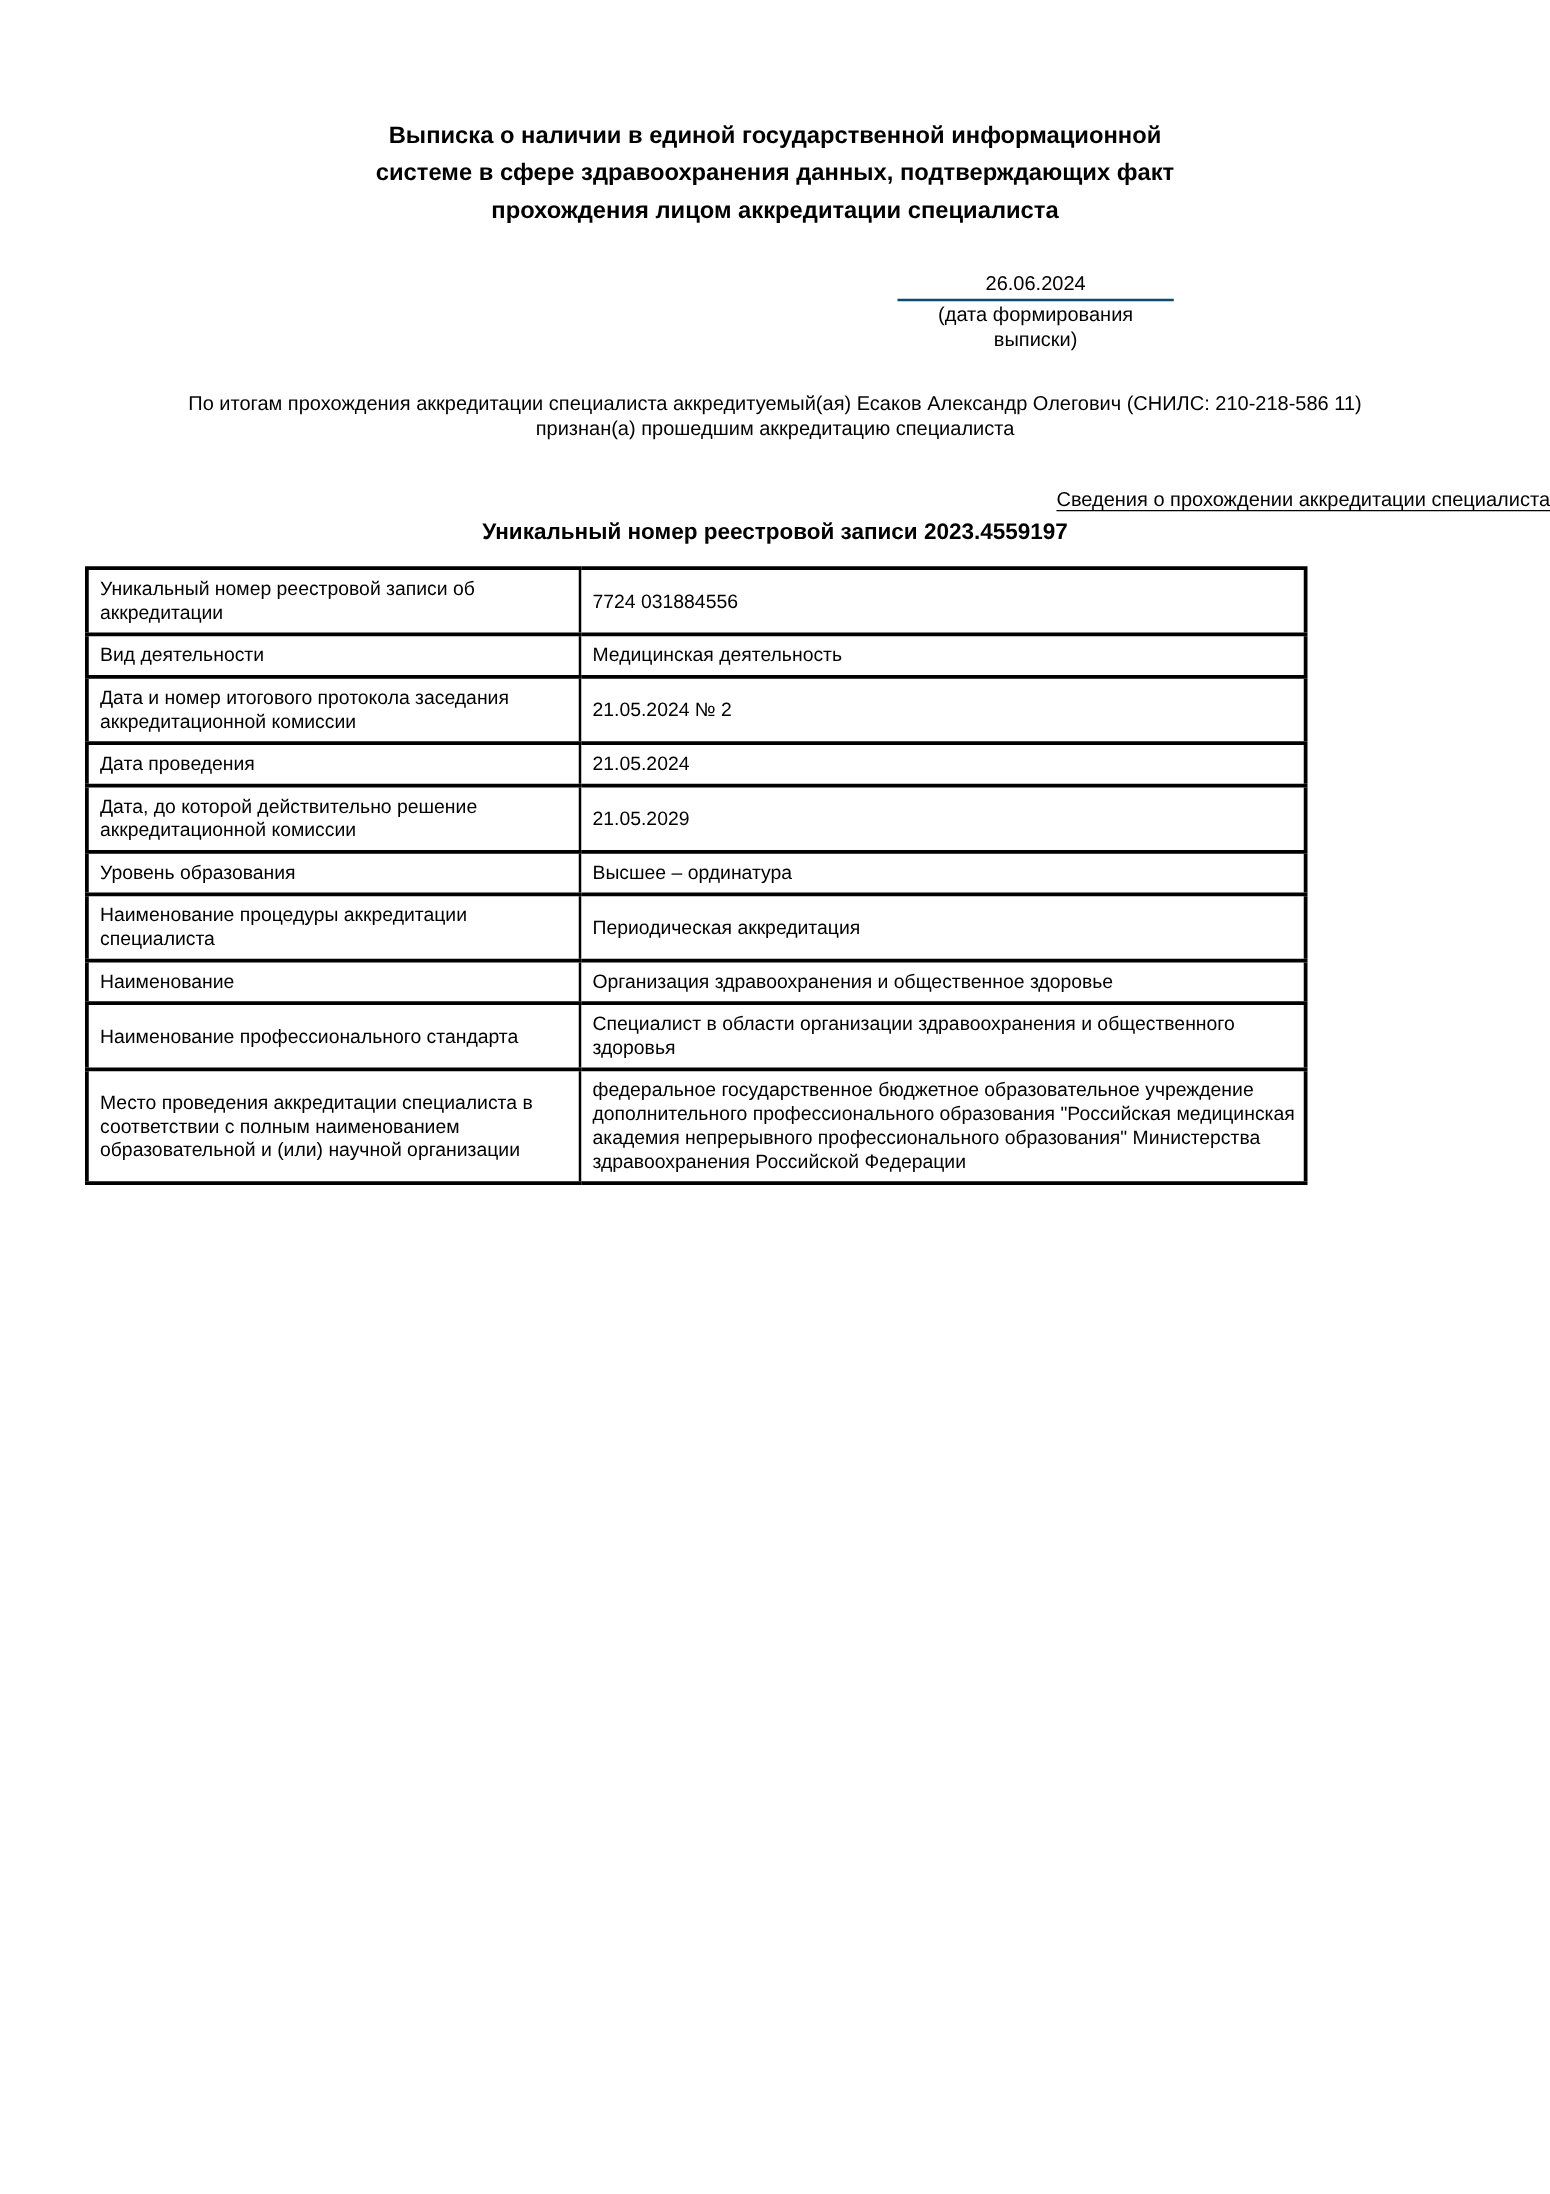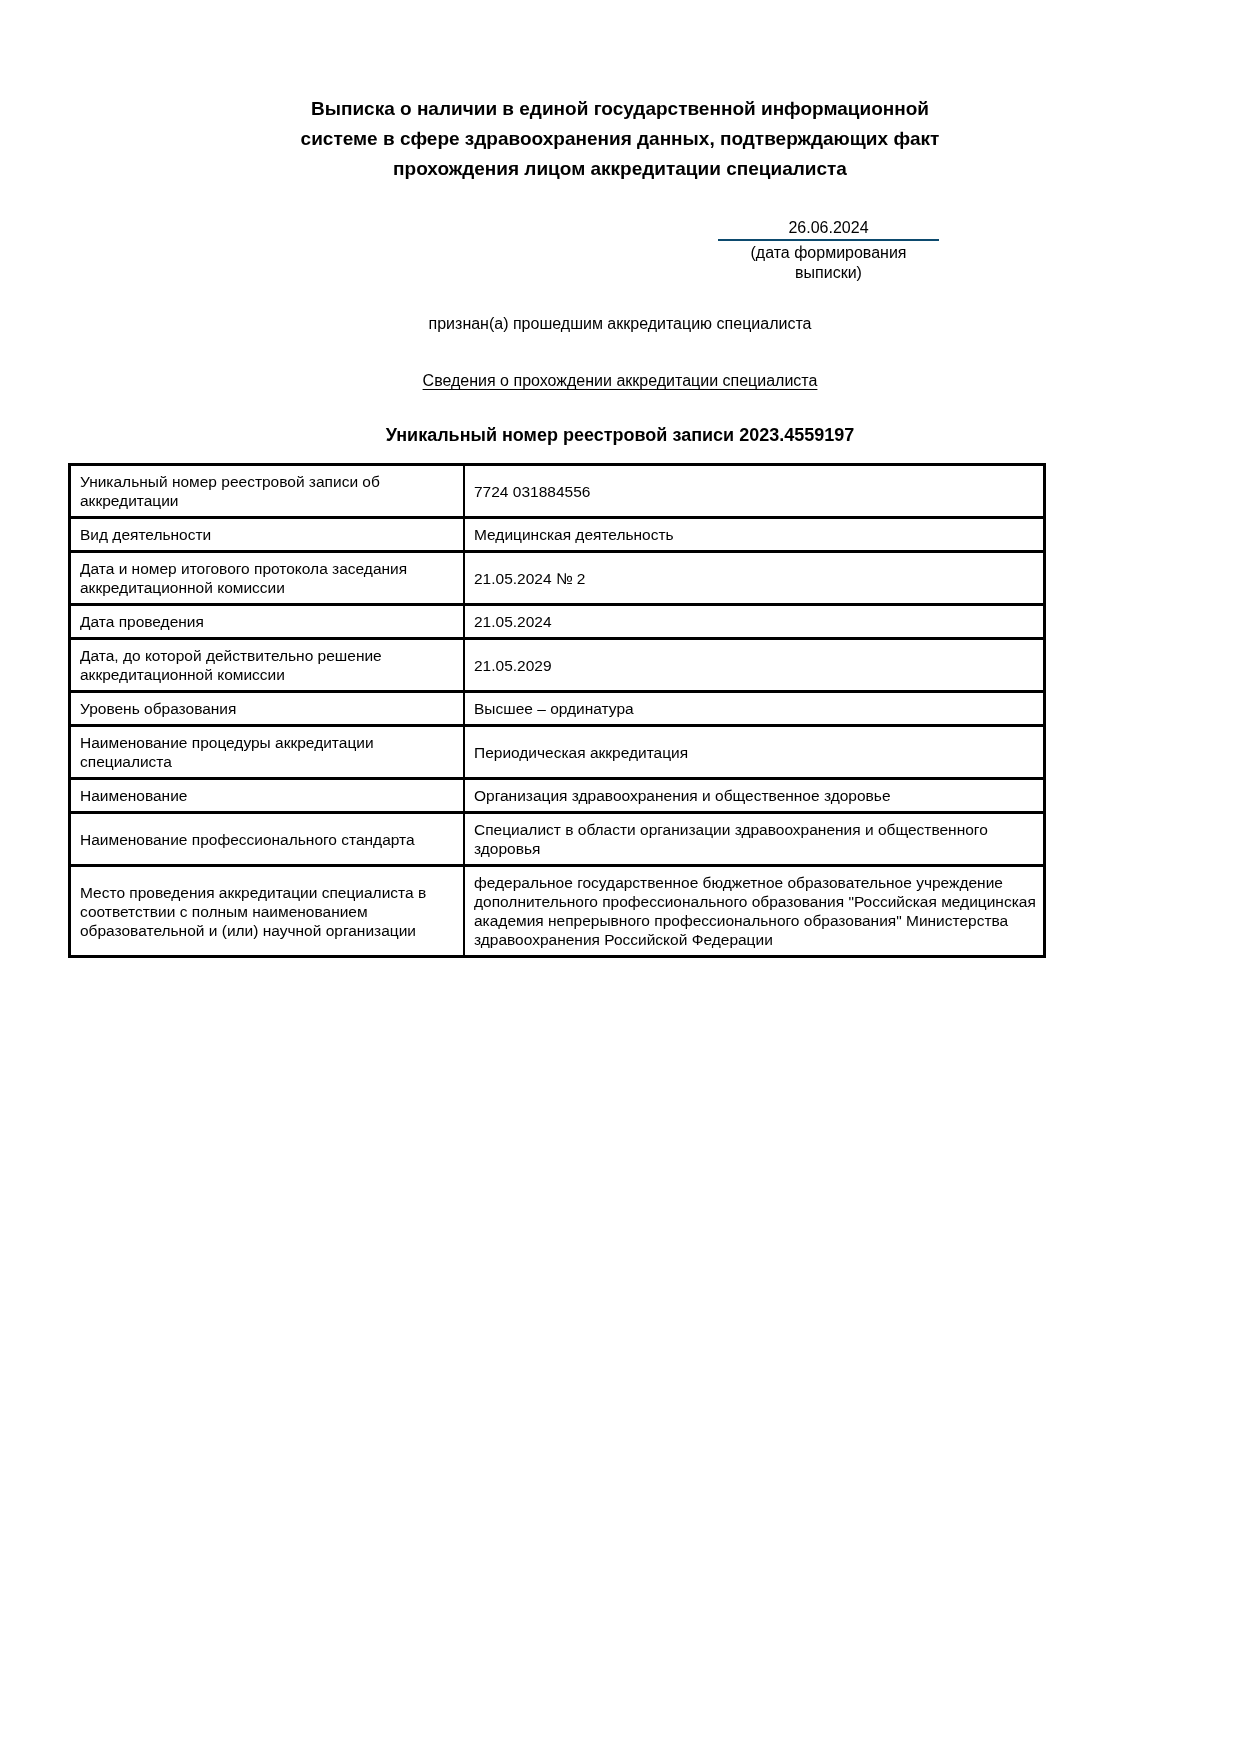--- a/index.html
+++ b/index.html
@@ -52,32 +52,32 @@
   .intro {
     margin-top: 31px;
     text-align: center;
     font-size: 16px;
     line-height: 20px;
   }
 
   
   .section-header {
     margin-top: 37px;
-    text-align: center;
+    text-align: right;
     font-size: 16px;
     line-height: 19px;
   }
   .section-header span {
     text-decoration: underline;
     text-underline-offset: 3px;
   }
 
   
   .registry-header {
-    margin-top: 34px;
+    margin-top: 4px;
     text-align: center;
     font-size: 18px;
     font-weight: bold;
     line-height: 22px;
   }
 
   
   table.acc-table {
     margin-top: 17px;
     margin-left: 68px;
@@ -111,20 +111,21 @@
     <div>системе в сфере здравоохранения данных, подтверждающих факт</div>
     <div>прохождения лицом аккредитации специалиста</div>
   </div>
 
   <div class="date-block">
     <div class="date-value">26.06.2024</div>
     <div class="date-caption">(дата формирования выписки)</div>
   </div>
 
   <div class="intro">
+    <div>По итогам прохождения аккредитации специалиста аккредитуемый(ая) Есаков Александр Олегович (СНИЛС: 210-218-586 11)</div>
     <div>признан(а) прошедшим аккредитацию специалиста</div>
   </div>
 
   <div class="section-header">
     <span>Сведения о прохождении аккредитации специалиста</span>
   </div>
 
   <div class="registry-header">Уникальный номер реестровой записи 2023.4559197</div>
 
   <table class="acc-table">

